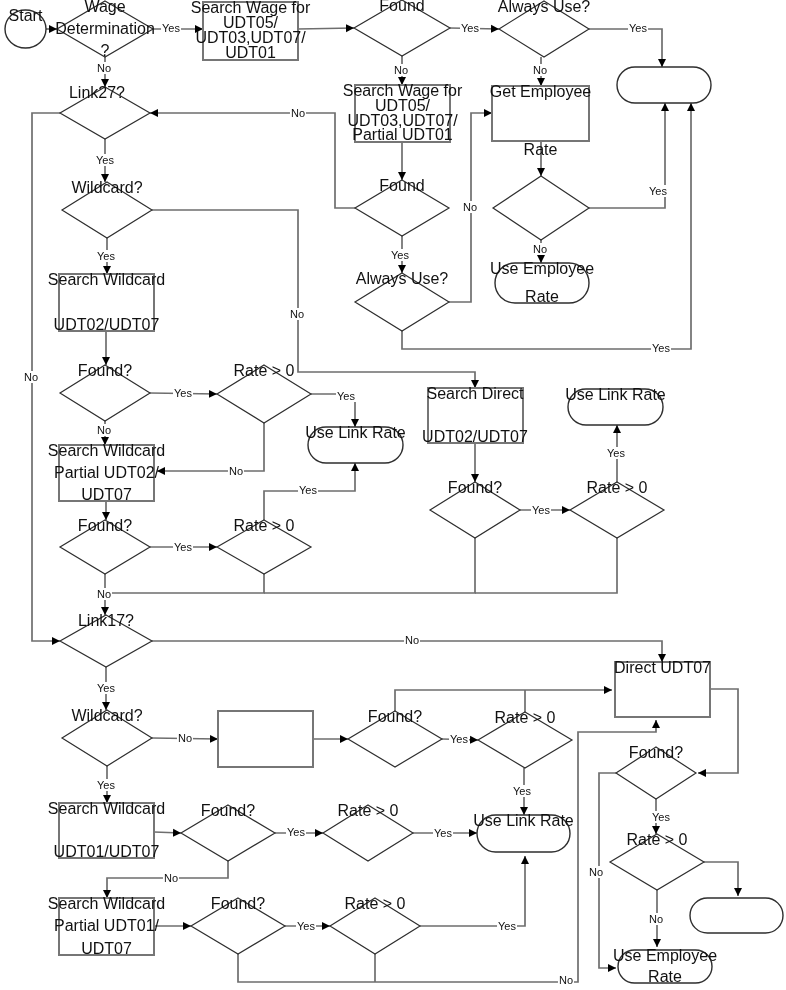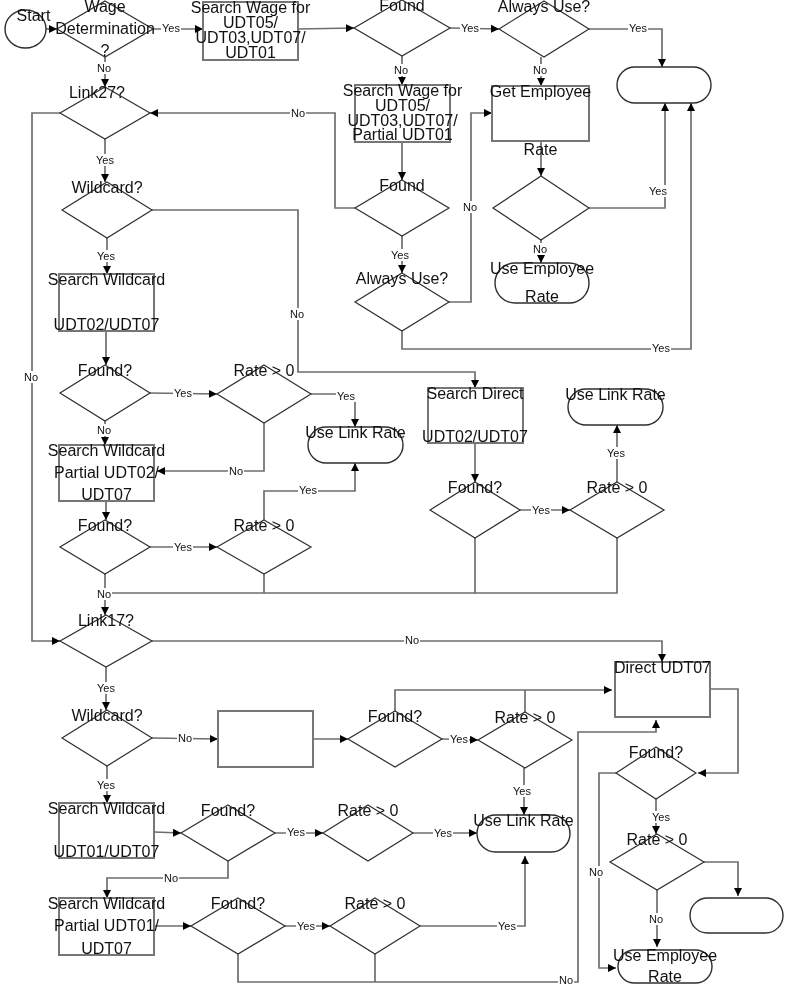--- a/index.html
+++ b/index.html
@@ -149,21 +149,21 @@
       <rect x="690" y="898" width="93" height="35" rx="17.5" ry="17.5" stroke="#2e2e2e" stroke-width="1.4" fill="#ffffff"></rect>
       <rect x="618" y="950" width="94" height="33" rx="16.5" ry="16.5" stroke="#2e2e2e" stroke-width="1.4" fill="#ffffff"></rect>
       <rect x="59" y="803" width="95" height="55" stroke="#767676" stroke-width="2" fill="#ffffff"></rect>
       <polygon points="228,805 275,833 228,861 181,833" stroke="#2e2e2e" stroke-width="1.2" fill="#ffffff"></polygon>
       <polygon points="368,805 413,833 368,861 323,833" stroke="#2e2e2e" stroke-width="1.2" fill="#ffffff"></polygon>
       <rect x="477" y="815" width="93" height="37" rx="18.5" ry="18.5" stroke="#2e2e2e" stroke-width="1.4" fill="#ffffff"></rect>
       <rect x="59" y="898" width="95" height="57" stroke="#767676" stroke-width="2" fill="#ffffff"></rect>
       <polygon points="238,898 285,926 238,954 191,926" stroke="#2e2e2e" stroke-width="1.2" fill="#ffffff"></polygon>
       <polygon points="375,898 420,926 375,954 330,926" stroke="#2e2e2e" stroke-width="1.2" fill="#ffffff"></polygon>
     </svg>
-    <div class="node-label" style="left: 5px; top: 10px; width: 41px; height: 38px; padding-left: 8px;">
+    <div class="node-label" style="left: 5px; top: 10px; width: 41px; height: 38px;">
       <span>Start</span>
     </div>
     <div class="node-label" style="left: 57px; top: 1px; width: 96px; height: 56px;">
       <span>Wage</span>
       <span>Determination</span>
       <span>?</span>
     </div>
     <div class="node-label" style="left: 203px; top: 2px; width: 95px; height: 58px;">
       <span>Search Wage for</span>
       <span>UDT05/</span>

